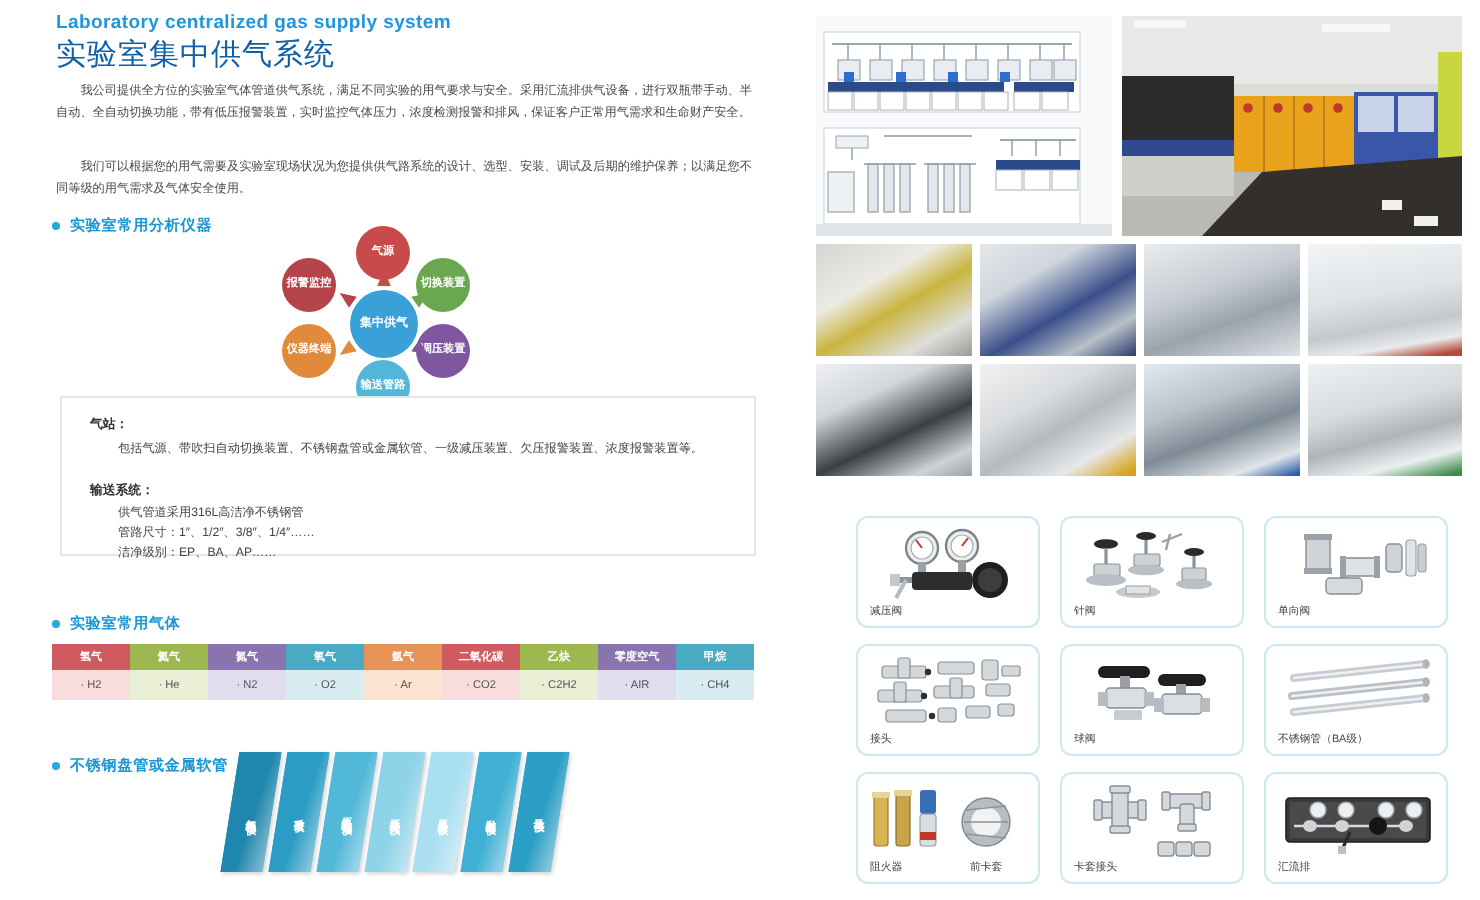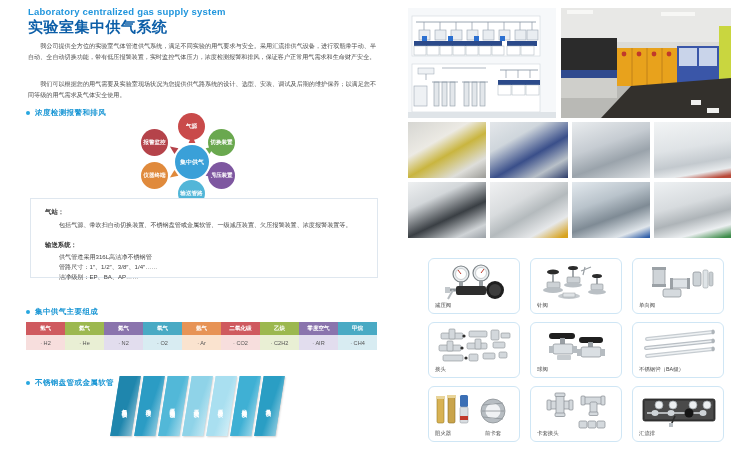--- a/index.html
+++ b/index.html
@@ -9,21 +9,21 @@
     font-family:"Liberation Sans","DejaVu Sans",sans-serif;
     color:#333;
   }
   .page{position:relative;width:740px;height:376px;}
 
   
   .left{position:absolute;left:0;top:0;width:398px;height:450px;background:#fff;}
 
   .hdr-en{position:absolute;left:28px;top:6px;font-size:9.5px;font-weight:bold;
     color:#2196dd;letter-spacing:.2px;white-space:nowrap;}
-  .hdr-cn{position:absolute;left:28px;top:18px;font-size:15px;font-weight:bold;
+  .hdr-cn{position:absolute;left:28px;top:18px;font-size:15px;font-weight:normal;
     color:#0d5fa8;letter-spacing:.5px;white-space:nowrap;}
 
   .para{position:absolute;left:28px;width:348px;font-size:6.1px;line-height:11px;
     color:#4a4a4a;text-align:justify;text-indent:2em;}
   .para.p1{top:40px;}
   .para.p2{top:78px;}
 
   
   .sec-head{position:absolute;display:flex;align-items:center;gap:5px;}
   .sec-head .dot{width:4px;height:4px;border-radius:50%;background:#27a7e0;flex:0 0 auto;}
@@ -103,21 +103,21 @@
   <div class="left">
 
     <div class="hdr-en">Laboratory centralized gas supply system</div>
     <div class="hdr-cn">实验室集中供气系统</div>
 
     <div class="para p1">我公司提供全方位的实验室气体管道供气系统，满足不同实验的用气要求与安全。采用汇流排供气设备，进行双瓶带手动、半自动、全自动切换功能，带有低压报警装置，实时监控气体压力，浓度检测报警和排风，保证客户正常用气需求和生命财产安全。</div>
     <div class="para p2">我们可以根据您的用气需要及实验室现场状况为您提供供气路系统的设计、选型、安装、调试及后期的维护保养；以满足您不同等级的用气需求及气体安全使用。</div>
 
     <div class="sec-head sec1">
       <span class="dot"></span>
-      <span class="txt">浓度检测报警和排风</span>
+      <span class="txt">实验室常用分析仪器</span>
     </div>
 
     <div class="diagram">
       <div class="node center" id="node-center" style="background: rgb(58, 160, 216);">
           <span>集中供气</span>
         </div>
       <div class="node sm n-top" id="node-0" style="background: rgb(201, 74, 74);">
           <span>气源</span>
         </div>
       <div class="node sm n-tr" id="node-1" style="background: rgb(106, 168, 79);">
@@ -151,21 +151,21 @@
       <div class="ttl" style="left:14px;top:9px;">气站：</div>
       <div class="wrap" style="left:28px;top:21px;">包括气源、带吹扫自动切换装置、不锈钢盘管或金属软管、一级减压装置、欠压报警装置、浓度报警装置等。</div>
       <div class="ttl" style="left:14px;top:42px;">输送系统：</div>
       <div class="ln" style="left:28px;top:53px;">供气管道采用316L高洁净不锈钢管</div>
       <div class="ln" style="left:28px;top:63px;">管路尺寸：1″、1/2″、3/8″、1/4″……</div>
       <div class="ln" style="left:28px;top:73px;">洁净级别：EP、BA、AP……</div>
     </div>
 
     <div class="sec-head sec2">
       <span class="dot"></span>
-      <span class="txt">集中供气主要组成</span>
+      <span class="txt">实验室常用气体</span>
     </div>
 
     <div class="gastab" id="gas-table">
         <div class="gcol">
           <div class="gh" style="background: rgb(207, 90, 95);">氢气</div>
           <div class="gb" style="background: rgb(247, 222, 221);">· H2</div>
         </div>
         <div class="gcol">
           <div class="gh" style="background: rgb(156, 184, 79);">氦气</div>
           <div class="gb" style="background: rgb(233, 239, 212);">· He</div>

